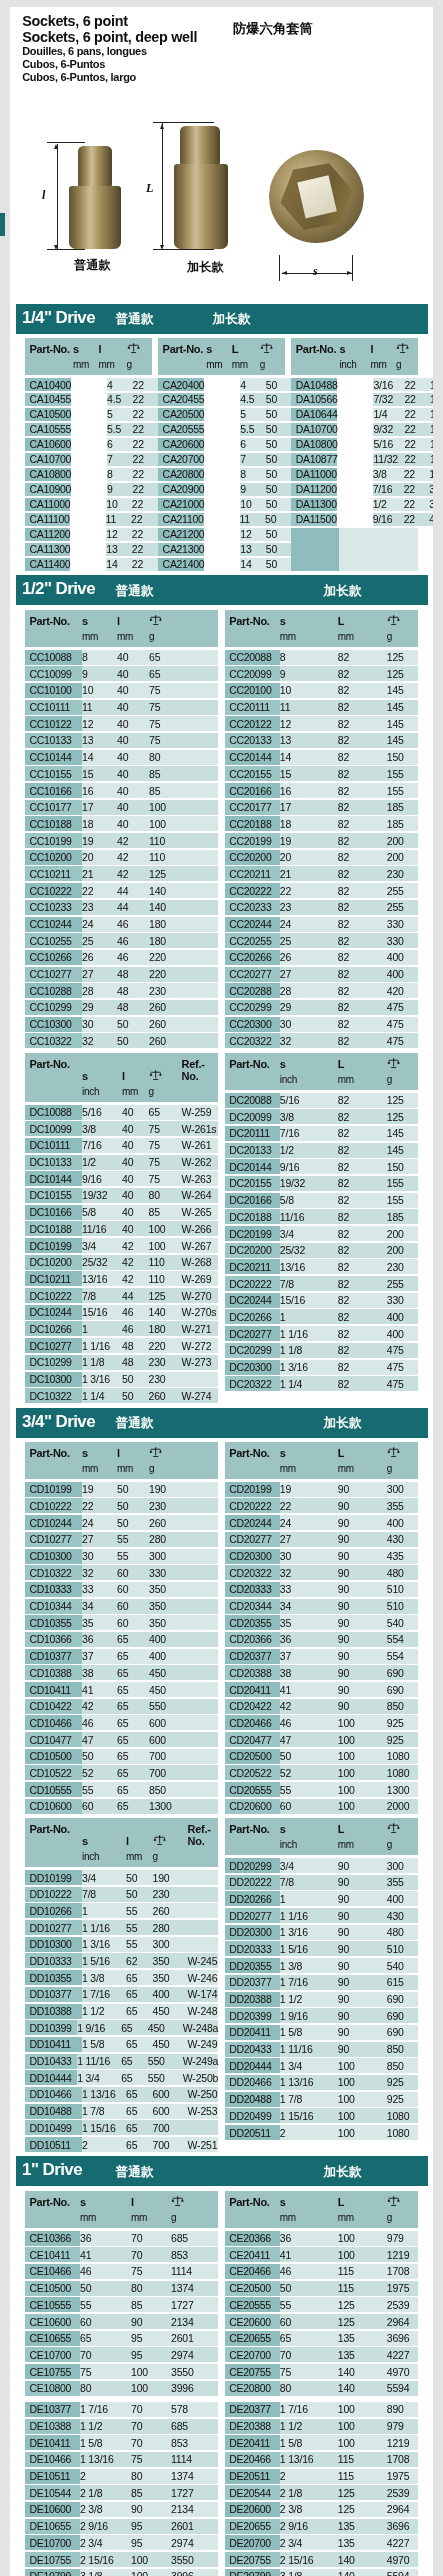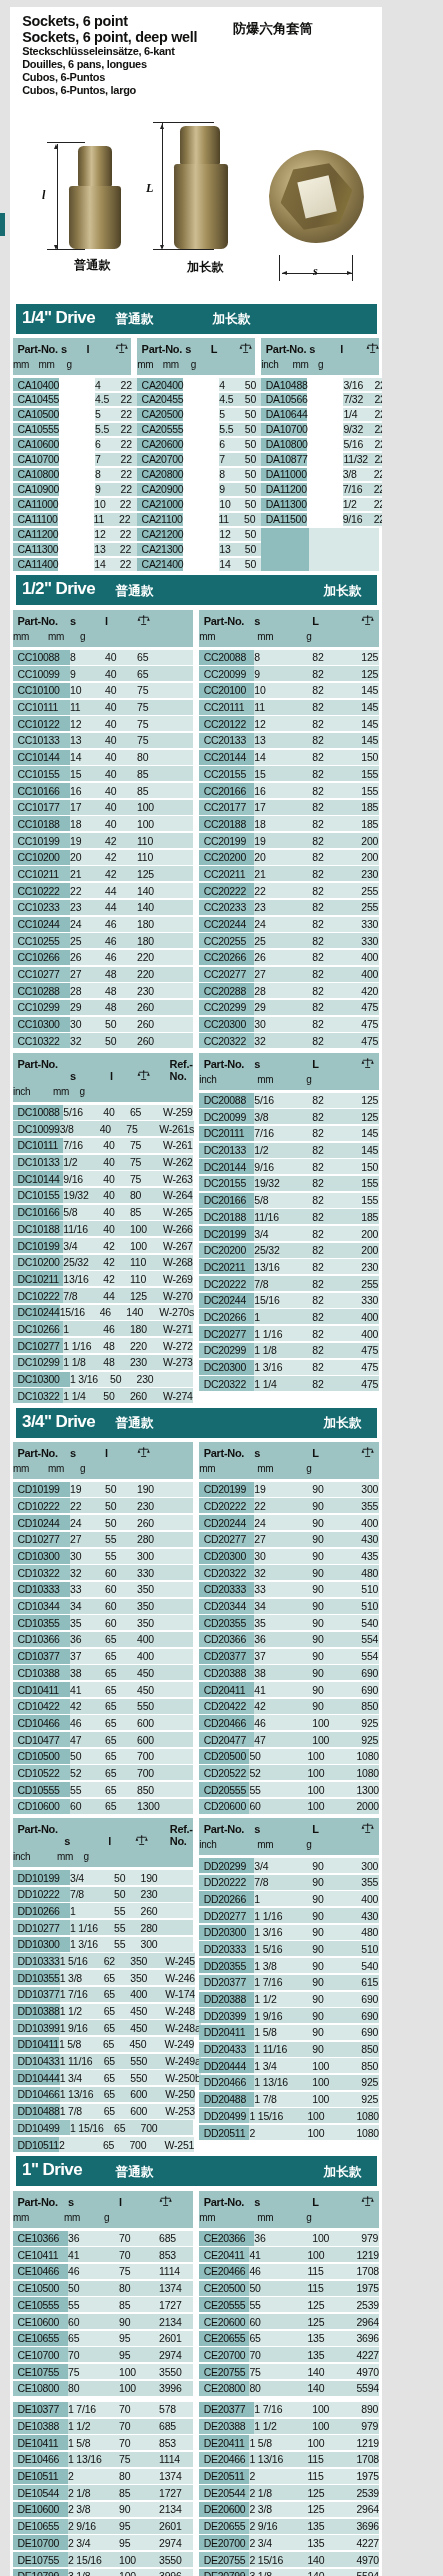--- a/index.html
+++ b/index.html
@@ -3,21 +3,21 @@
 <meta charset="utf-8">
 <style>
   :root{
     --page-bg:#e3e3e3; --content-bg:#ffffff; --bar:#156b70; --header-bg:#9ec3c3;
     --row-odd-part:#8fbdbd; --row-odd-val:#d7e8e6; --row-even-part:#9cc6c6; --row-even-val:#c9dfdd;
     --text:#10100f; --bar-text:#ffffff;
   }
   *{box-sizing:border-box;}
   html,body{margin:0;padding:0;}
   body{width:443px;height:2576px;background:var(--page-bg);font-family:"Liberation Sans",sans-serif;color:var(--text);position:relative;overflow:hidden;}
-  .content{position:absolute;left:10px;top:6.6px;width:372px;height:2569px;background:var(--content-bg);overflow:hidden;}
+  .content{position:absolute;left:10px;top:6.6px;width:423px;height:2569px;background:var(--content-bg);overflow:hidden;}
   .edge-tab{position:absolute;left:0;top:213px;width:5px;height:23px;background:var(--bar);}
 
   
   .titles{position:relative;height:109px;padding:7.8px 0 0 12.2px;}
   .t-big{font-size:14.4px;font-weight:700;line-height:15.5px;letter-spacing:-0.3px;}
   .t-sub{font-size:11px;font-weight:700;line-height:12.7px;letter-spacing:-0.3px;}
   .cn-title{position:absolute;left:223px;top:13.3px;font-size:13.3px;font-weight:700;}
 
   
   .figure{position:relative;height:186px;}
@@ -39,25 +39,25 @@
   .sqhole{position:absolute;width:32px;height:37px;background:linear-gradient(160deg,#f2eedd,#d8d2ba);left:50%;top:50%;transform:translate(-50%,-50%) rotate(-3deg);}
 
   
   .drive-bar{position:relative;height:30px;background:var(--bar);color:var(--bar-text);margin:2.2px 5.5px 4.4px 5.5px;}
   .drive-bar .drive{position:absolute;left:6.6px;top:3.9px;font-size:17px;font-weight:700;letter-spacing:-0.6px;}
   .drive-bar .zh-std{position:absolute;left:100px;top:7.2px;font-size:12.7px;font-weight:700;}
   .drive-bar .zh-long{position:absolute;top:7.2px;font-size:12.7px;font-weight:700;left:308px;}
   .s-q .drive-bar .zh-long{left:197px;}
 
   
-  .band{display:flex;gap:6.6px;padding:0 3px;margin-bottom:2.8px;}
+  .band{display:flex;gap:6.6px;padding:0 15px;margin-bottom:2.8px;}
   .band .tbl{flex:1;min-width:0;}
   .thead{background:var(--header-bg);padding:5px 0 5px 0;margin-bottom:2.8px;}
   .hline{display:flex;}
-  .hline + .hline{margin-top:3.9px;flex-direction:column;}
+  .hline + .hline{margin-top:3.9px;}
   .hpart{width:var(--pw);padding-left:4.4px;font-weight:700;font-size:11px;letter-spacing:-0.3px;}
   .hgrid{flex:1;display:grid;grid-template-columns:var(--cols);align-items:end;}
   .hcell{font-weight:700;font-size:11px;letter-spacing:-0.3px;}
   .hcell.unit{font-weight:400;font-size:10px;}
   .rows{}
   .trow{display:flex;height:15px;margin-bottom:1.7px;}
   .s-q .trow{height:13.3px;gap:36px;}
   .pcell{width:var(--pw);display:flex;align-items:center;padding-left:4.4px;font-size:10.5px;letter-spacing:-0.3px;}
   .vwrap{flex:1;display:grid;grid-template-columns:var(--cols);align-items:center;}
   .vcell{font-size:10.5px;letter-spacing:-0.2px;white-space:nowrap;}
@@ -72,21 +72,20 @@
   .scale-ic{display:inline-block;margin-bottom:-1.1px;}
 </style>
 </head>
 <body>
 
 <div class="content">
 
   <div class="titles">
     <div class="t-big">Sockets, 6 point</div>
     <div class="t-big">Sockets, 6 point, deep well</div>
-    <div class="t-sub">Steckschlüsseleinsätze, 6-kant</div>
     <div class="t-sub">Douilles, 6 pans, longues</div>
     <div class="t-sub">Cubos, 6-Puntos</div>
     <div class="t-sub">Cubos, 6-Puntos, largo</div>
     <div class="cn-title">防爆六角套筒</div>
   </div>
 
   <div class="figure">
 
     <div class="dim-line" style="left:47px;top:28px;width:1.1px;height:105px;"></div>
     <div class="tri up" style="left:44px;top:26.6px;"></div>

